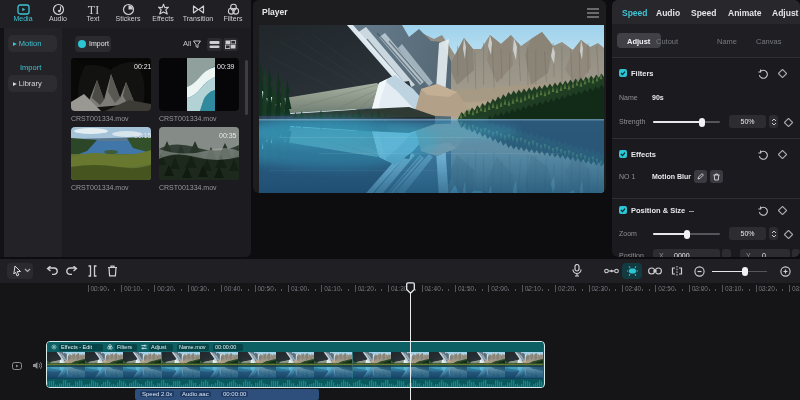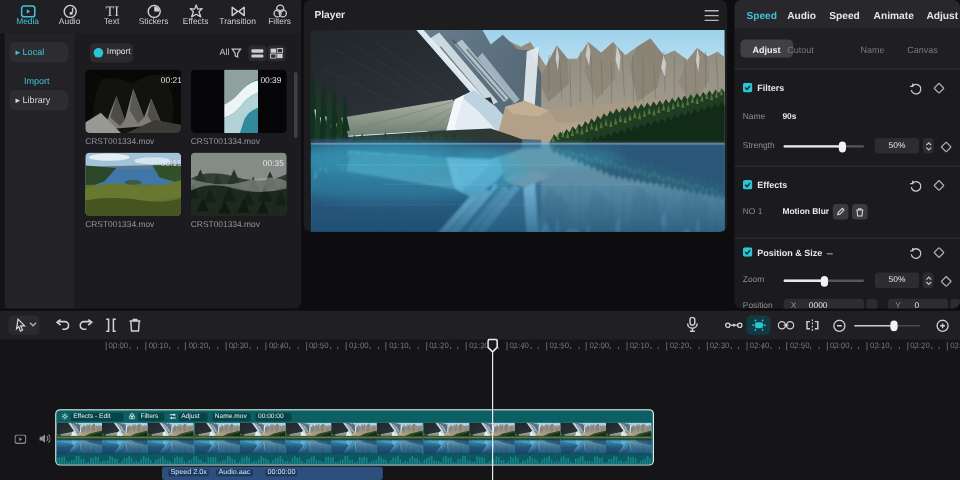--- a/index.html
+++ b/index.html
@@ -45,21 +45,21 @@
         <circle cx="6.5" cy="4.2" r="2.9" fill="none" stroke="#cfcfd3" stroke-width="1.1"></circle>
         <circle cx="4.3" cy="8.2" r="2.9" fill="none" stroke="#cfcfd3" stroke-width="1.1"></circle>
         <circle cx="8.7" cy="8.2" r="2.9" fill="none" stroke="#cfcfd3" stroke-width="1.1"></circle>
       </svg>
       <div class="txt" style="left:233px;top:15px;font-size:7px;color:#cfcfd3;transform:translateX(-50%)">Filters</div>
     </div>
 
   <div class="abs" style="left:0px;top:28px;width:4px;height:229px;background:#131316"></div>
   <div class="abs" style="left:4px;top:28px;width:58px;height:229px;background:#232327"></div>
   <div class="abs" style="left:8px;top:35px;width:49px;height:17px;background:#2c2c31;border-radius:5px"></div>
-  <div class="txt" style="left:13px;top:39px;font-size:7.5px;color:#3fc3d4">▸ Local</div>
+  <div class="txt" style="left:13px;top:39px;font-size:7.5px;color:#3fc3d4">▸ Motion</div>
   <div class="txt" style="left:20px;top:63px;font-size:7.5px;color:#3fc3d4">Import</div>
   <div class="abs" style="left:8px;top:75px;width:49px;height:17px;background:#2c2c31;border-radius:5px"></div>
   <div class="txt" style="left:13px;top:79px;font-size:7.5px;color:#d8d8dc">▸ Library</div>
 
   <div class="abs" style="left:62px;top:28px;width:189px;height:229px;background:#1c1c20"></div>
 
   <div class="abs" style="left:75px;top:36px;width:36px;height:16px;background:#2b2b2f;border-radius:4px"></div>
   <div class="abs" style="left:78px;top:40px;width:8px;height:8px;background:#2bc5d4;border-radius:50%"></div>
   <div class="txt" style="left:89px;top:40px;font-size:7px;color:#e4e4e8">Import</div>
 

